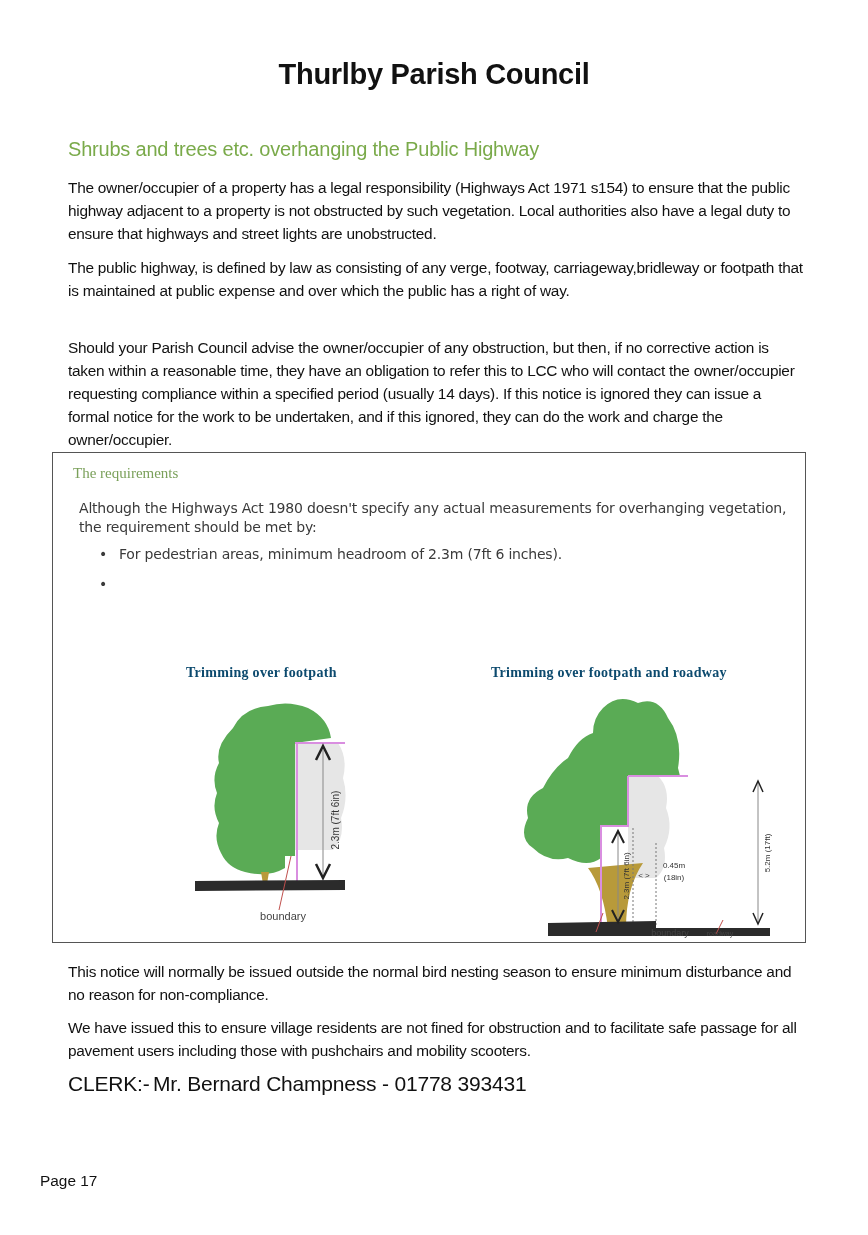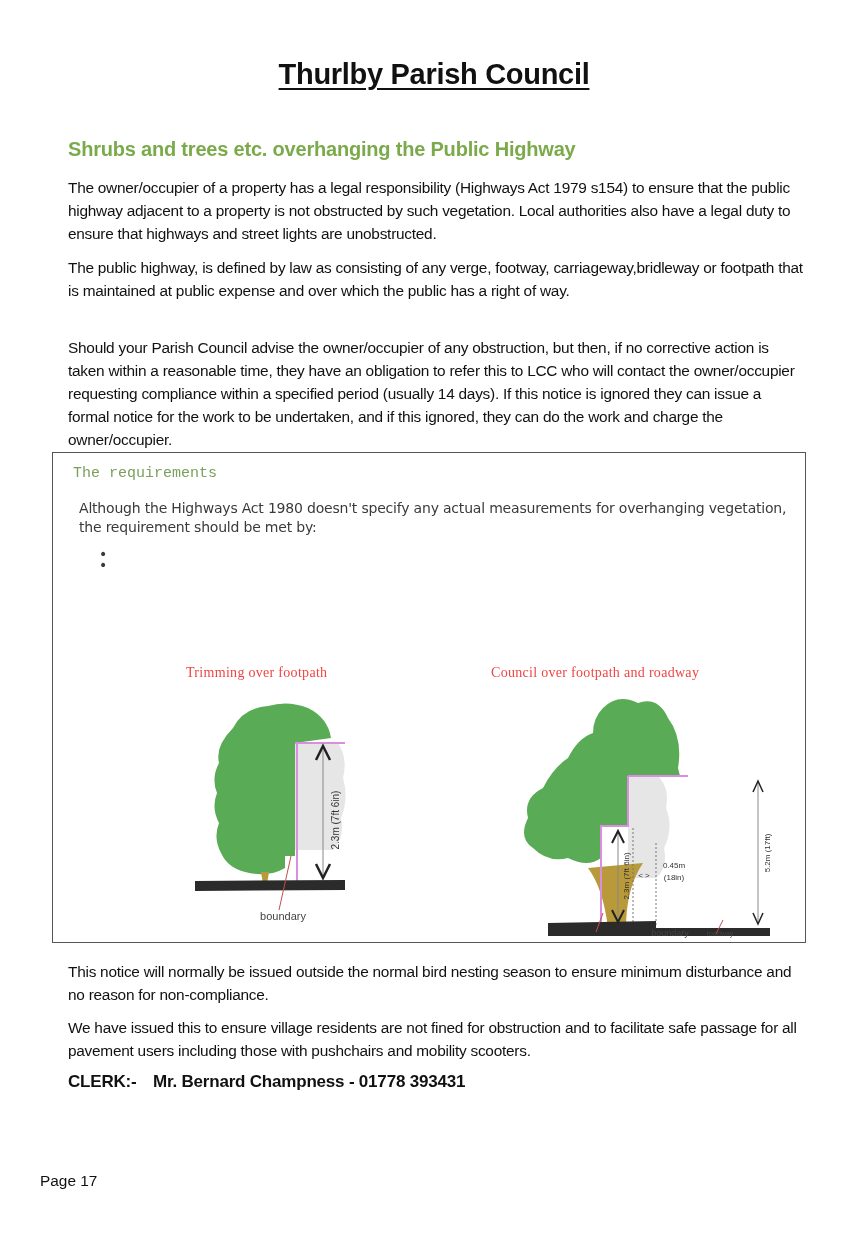--- a/index.html
+++ b/index.html
@@ -10,29 +10,28 @@
       color: #111111;
       overflow: hidden;
     }
     .page-title {
       position: absolute;
       top: 58px; left: 0; width: 868px;
       text-align: center;
       font-family: "Liberation Sans", sans-serif;
       font-weight: bold;
       font-size: 29px;
-      text-decoration: underline;
       text-decoration-thickness: 2px;
       text-underline-offset: 4px;
       letter-spacing: -0.3px;
     }
     .section-heading {
       position: absolute;
       top: 138px; left: 68px;
-      font-weight: bold;
+      font-weight: normal;
       font-size: 20px;
       color: #7aaa4a;
       letter-spacing: -0.2px;
       text-align: center;
     }
     .para {
       position: absolute;
       left: 68px; width: 735px;
       font-size: 15.4px;
       line-height: 23px;
@@ -40,22 +39,22 @@
       color: #111111;
     }
     #p1 { top: 176px; }
     #p2 { top: 256px; }
     #p3 { top: 336px; }
     #p4 { top: 960px; }
     #p5 { top: 1016px; }
     .clerk {
       position: absolute;
       top: 1072px; left: 68px;
-      font-weight: bold;
-      font-size: 17px;
+      font-weight: normal;
+      font-size: 21px;
       letter-spacing: -0.2px;
     }
     .clerk .label { display: inline-block; width: 85px; }
     .page-number {
       position: absolute;
       top: 1172px; left: 0; width: 868px;
       font-size: 15.4px;
       margin-left: 40px;
     }
 
@@ -63,21 +62,21 @@
     .req-box {
       position: absolute;
       top: 452px; left: 52px;
       width: 754px; height: 491px;
       border: 1px solid #555555;
       background: #ffffff;
     }
     .req-title {
       position: absolute;
       top: 12px; left: 20px;
-      font-family: Liberation Mono, monospace;
+      font-family: Liberation Serif, serif;
       font-size: 15px;
       color: #7aa05a;
     }
     .req-text {
       position: absolute;
       left: 26px; width: 720px;
       font-family: "DejaVu Sans", sans-serif;
       font-size: 14px;
       line-height: 19px;
       color: #3a3a3a;
@@ -97,55 +96,57 @@
     }
     .req-bullets li .bullet {
       position: absolute; left: 2px; top: 0;
     }
     #req-outro { top: 174px; }
 
     .diagram-caption {
       position: absolute;
       font-family: "Liberation Serif", serif;
       font-size: 14px;
-      color: #ef4444;
+      color: #0c4a6e;
       letter-spacing: 0.3px;
+      font-weight: bold;
     }
     #cap-left { top: 212px; left: 133px; }
     #cap-right { top: 212px; left: 438px; }
 
     .diagram { position: absolute; }
     #diagram-left { top: 235px; left: 120px; width: 240px; height: 250px; }
     #diagram-right { top: 235px; left: 455px; width: 320px; height: 250px; }
   </style>
 </head>
 <body>
 
 <div class="page-title">Thurlby Parish Council</div>
 
 <div class="section-heading">Shrubs and trees etc. overhanging the Public Highway</div>
 
-<p class="para" id="p1">The owner/occupier of a property has a legal responsibility (Highways Act 1979 s154) to ensure that the public highway adjacent to a property is not obstructed by such vegetation. Local authorities also have a legal duty to ensure that highways and street lights are unobstructed.</p>
+<p class="para" id="p1">The owner/occupier of a property has a legal responsibility (Highways Act 1971 s154) to ensure that the public highway adjacent to a property is not obstructed by such vegetation. Local authorities also have a legal duty to ensure that highways and street lights are unobstructed.</p>
 <p class="para" id="p2">The public highway, is defined by law as consisting of any verge, footway, carriageway,bridleway or footpath that is maintained at public expense and over which the public has a right of way.</p>
 <p class="para" id="p3">Should your Parish Council advise the owner/occupier of any obstruction, but then, if no corrective action is taken within a reasonable time, they have an obligation to refer this to LCC who will contact the owner/occupier requesting compliance within a specified period (usually 14 days). If this notice is ignored they can issue a formal notice for the work to be undertaken, and if this ignored, they can do the work and charge the owner/occupier.</p>
 
 <div class="req-box">
   <div class="req-title">The requirements</div>
   <div class="req-text" id="req-intro">Although the Highways Act 1980 doesn't specify any actual measurements for overhanging vegetation, the requirement should be met by:</div>
   <ul class="req-bullets">
     <li>
       <span class="bullet">•</span>
+      <span>For pedestrian areas, minimum headroom of 2.3m (7ft 6 inches).</span>
     </li>
     <li>
       <span class="bullet">•</span>
     </li>
   </ul>
 
   <div class="diagram-caption" id="cap-left">Trimming over footpath</div>
-  <div class="diagram-caption" id="cap-right">Council over footpath and roadway</div>
+  <div class="diagram-caption" id="cap-right">Trimming over footpath and roadway</div>
 
   <svg class="diagram" id="diagram-left" viewBox="0 0 240 250" xmlns="http://www.w3.org/2000/svg">
 
     <path d="M122 55 L165 55 Q175 70 170 90 Q176 110 168 130 Q172 150 160 162 L122 162 Z" fill="#e6e6e6"></path>
 
     <path d="M60 40 Q70 20 95 18 Q115 12 135 20 Q155 30 158 50 L122 55 L122 168 L112 168 L112 180 Q95 190 72 184 Q55 180 48 165 Q40 150 46 135 Q38 120 44 105 Q38 90 46 75 Q42 58 60 40 Z" fill="#5aab55"></path>
 
     <path d="M88 184 L90 196 L94 196 L96 184 Z" fill="#b89a3a"></path>
 
     <path d="M122 55 L172 55 M124 55 L124 196" stroke="#d98ee0" stroke-width="2" fill="none"></path>

